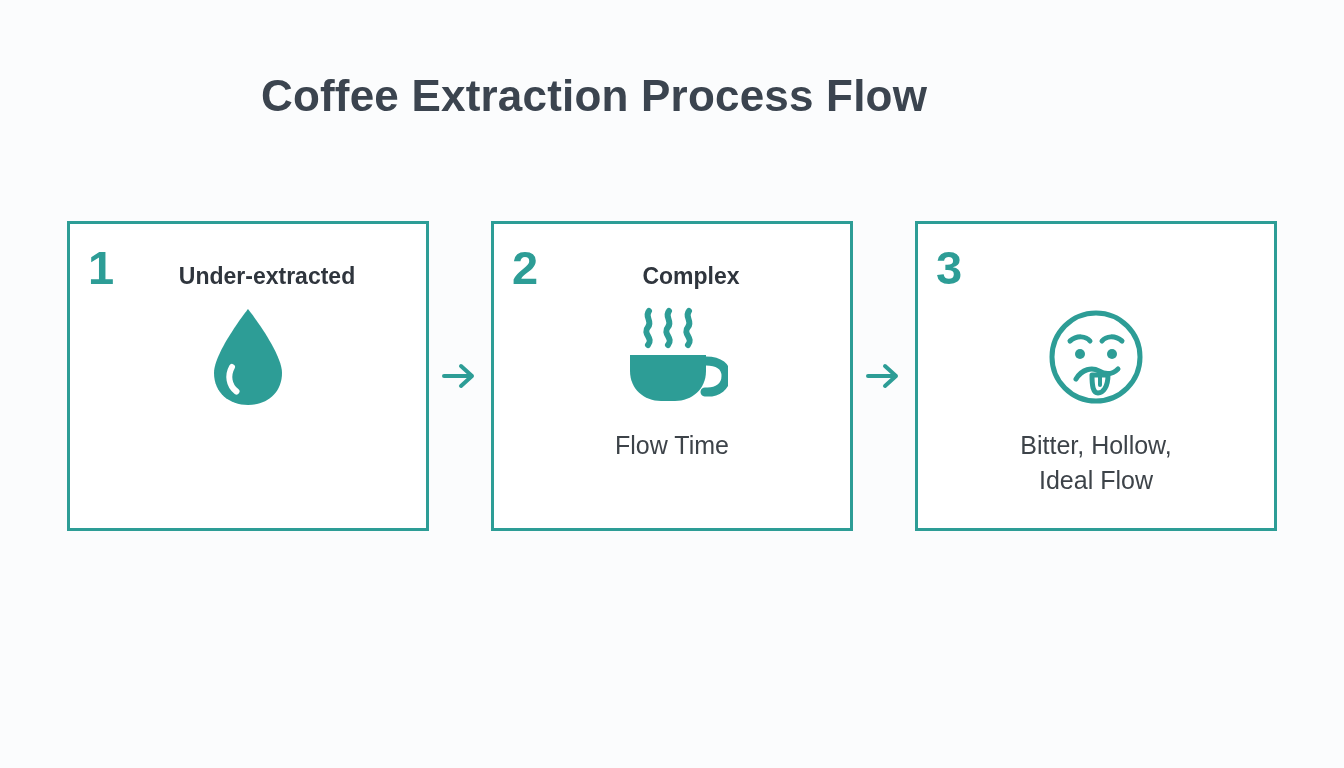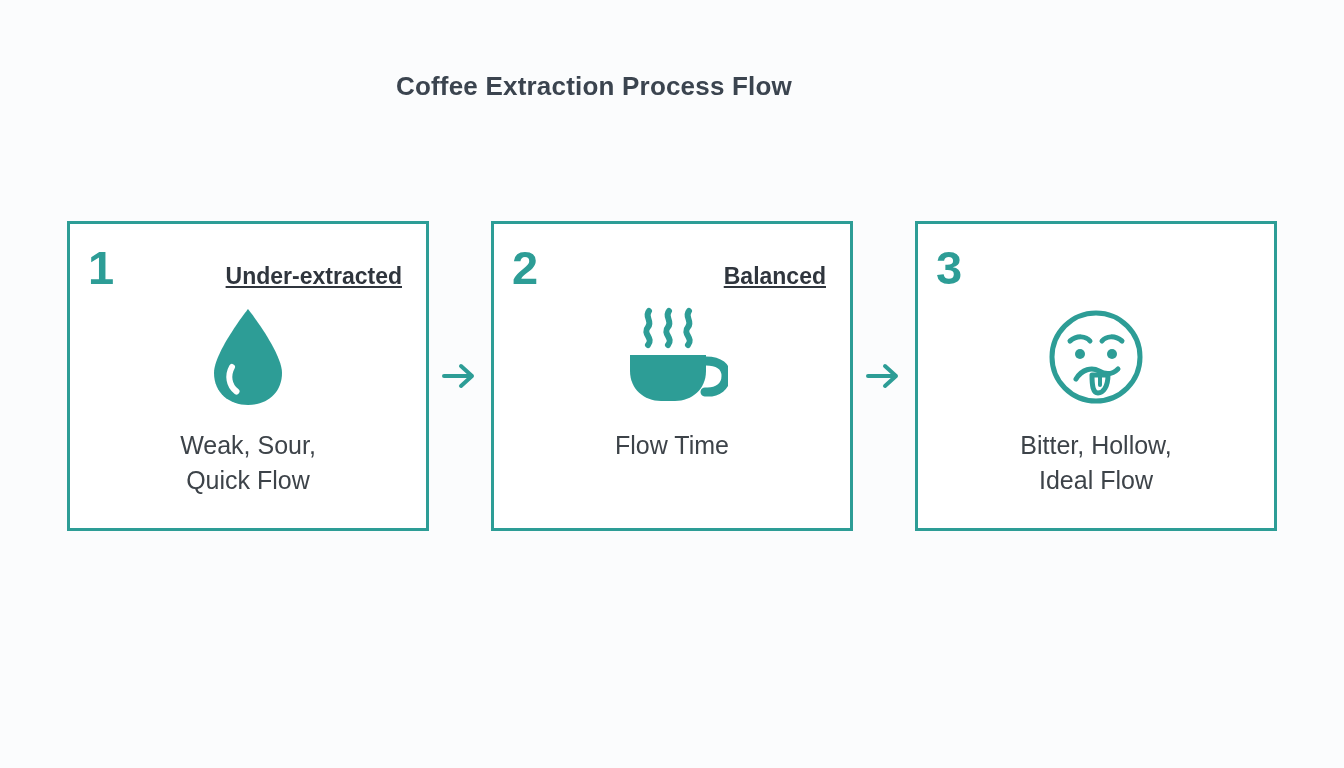--- a/index.html
+++ b/index.html
@@ -19,21 +19,21 @@
     height: 768px;
   }
 
   
   .page-title {
     position: absolute;
     top: 72px;
     left: 0;
     width: 1188px;
     text-align: center;
-    font-size: 26px;
+    font-size: 44px;
     font-weight: bold;
     color: #3b444f;
     letter-spacing: 0.2px;
     line-height: 1.1;
   }
 
   
   .flow-row {
     position: absolute;
     top: 221px;
@@ -71,27 +71,26 @@
     width: 62px;
     flex: 0 0 62px;
     text-align: center;
     font-size: 47px;
     font-weight: bold;
     color: #2d9d96;
     line-height: 1;
   }
   .stage-title {
     flex: 1 1 auto;
-    text-align: right;
+    text-align: center;
     padding-right: 24px;
     font-size: 23px;
     font-weight: bold;
     color: #2f353d;
     line-height: 1;
-    text-decoration: underline;
   }
 
   .icon-wrap {
     height: 110px;
     margin-top: 6px;
     display: flex;
     align-items: center;
     justify-content: center;
   }
 
@@ -125,36 +124,32 @@
       <div class="card-header">
         <div class="stage-number">1</div>
         <div class="stage-title">Under-extracted</div>
       </div>
       <div class="icon-wrap">
         <svg width="100" height="104" viewBox="0 0 100 104">
           <path d="M50 4 C50 4 16 47 16 68 C16 87.8 31.2 100 50 100 C68.8 100 84 87.8 84 68 C84 47 50 4 50 4 Z" fill="#2d9d96"></path>
           <path d="M34 62 C29.5 70 30.5 80.5 38.5 86.5" fill="none" stroke="#ffffff" stroke-width="6" stroke-linecap="round"></path>
         </svg>
       </div>
-      <div class="stage-desc">
-        <div>Weak, Sour,</div>
-        <div>Quick Flow</div>
-      </div>
     </div>
 
     <div class="arrow-connector">
       <svg width="40" height="32" viewBox="0 0 40 32">
         <path d="M4 16 L32 16 M21 6 L32 16 L21 26" fill="none" stroke="#2d9d96" stroke-width="4" stroke-linecap="round" stroke-linejoin="round"></path>
       </svg>
     </div>
 
     <div class="stage-card">
       <div class="card-header">
         <div class="stage-number">2</div>
-        <div class="stage-title">Balanced</div>
+        <div class="stage-title">Complex</div>
       </div>
       <div class="icon-wrap">
         <svg width="112" height="104" viewBox="0 0 112 104">
           <g fill="none" stroke="#2d9d96" stroke-width="6" stroke-linecap="round">
             <path d="M32 40 C38 33 26 29 32 22 C37 16 28 12 33 6"></path>
             <path d="M52 40 C58 33 46 29 52 22 C57 16 48 12 53 6"></path>
             <path d="M72 40 C78 33 66 29 72 22 C77 16 68 12 73 6"></path>
           </g>
           <path d="M14 50 L90 50 L90 66 C90 84 76 96 59 96 L45 96 C28 96 14 84 14 66 Z" fill="#2d9d96"></path>
           <path d="M90 56 C104 56 110 62 110 71 C110 81 102 88 89 87" fill="none" stroke="#2d9d96" stroke-width="9" stroke-linecap="round"></path>

